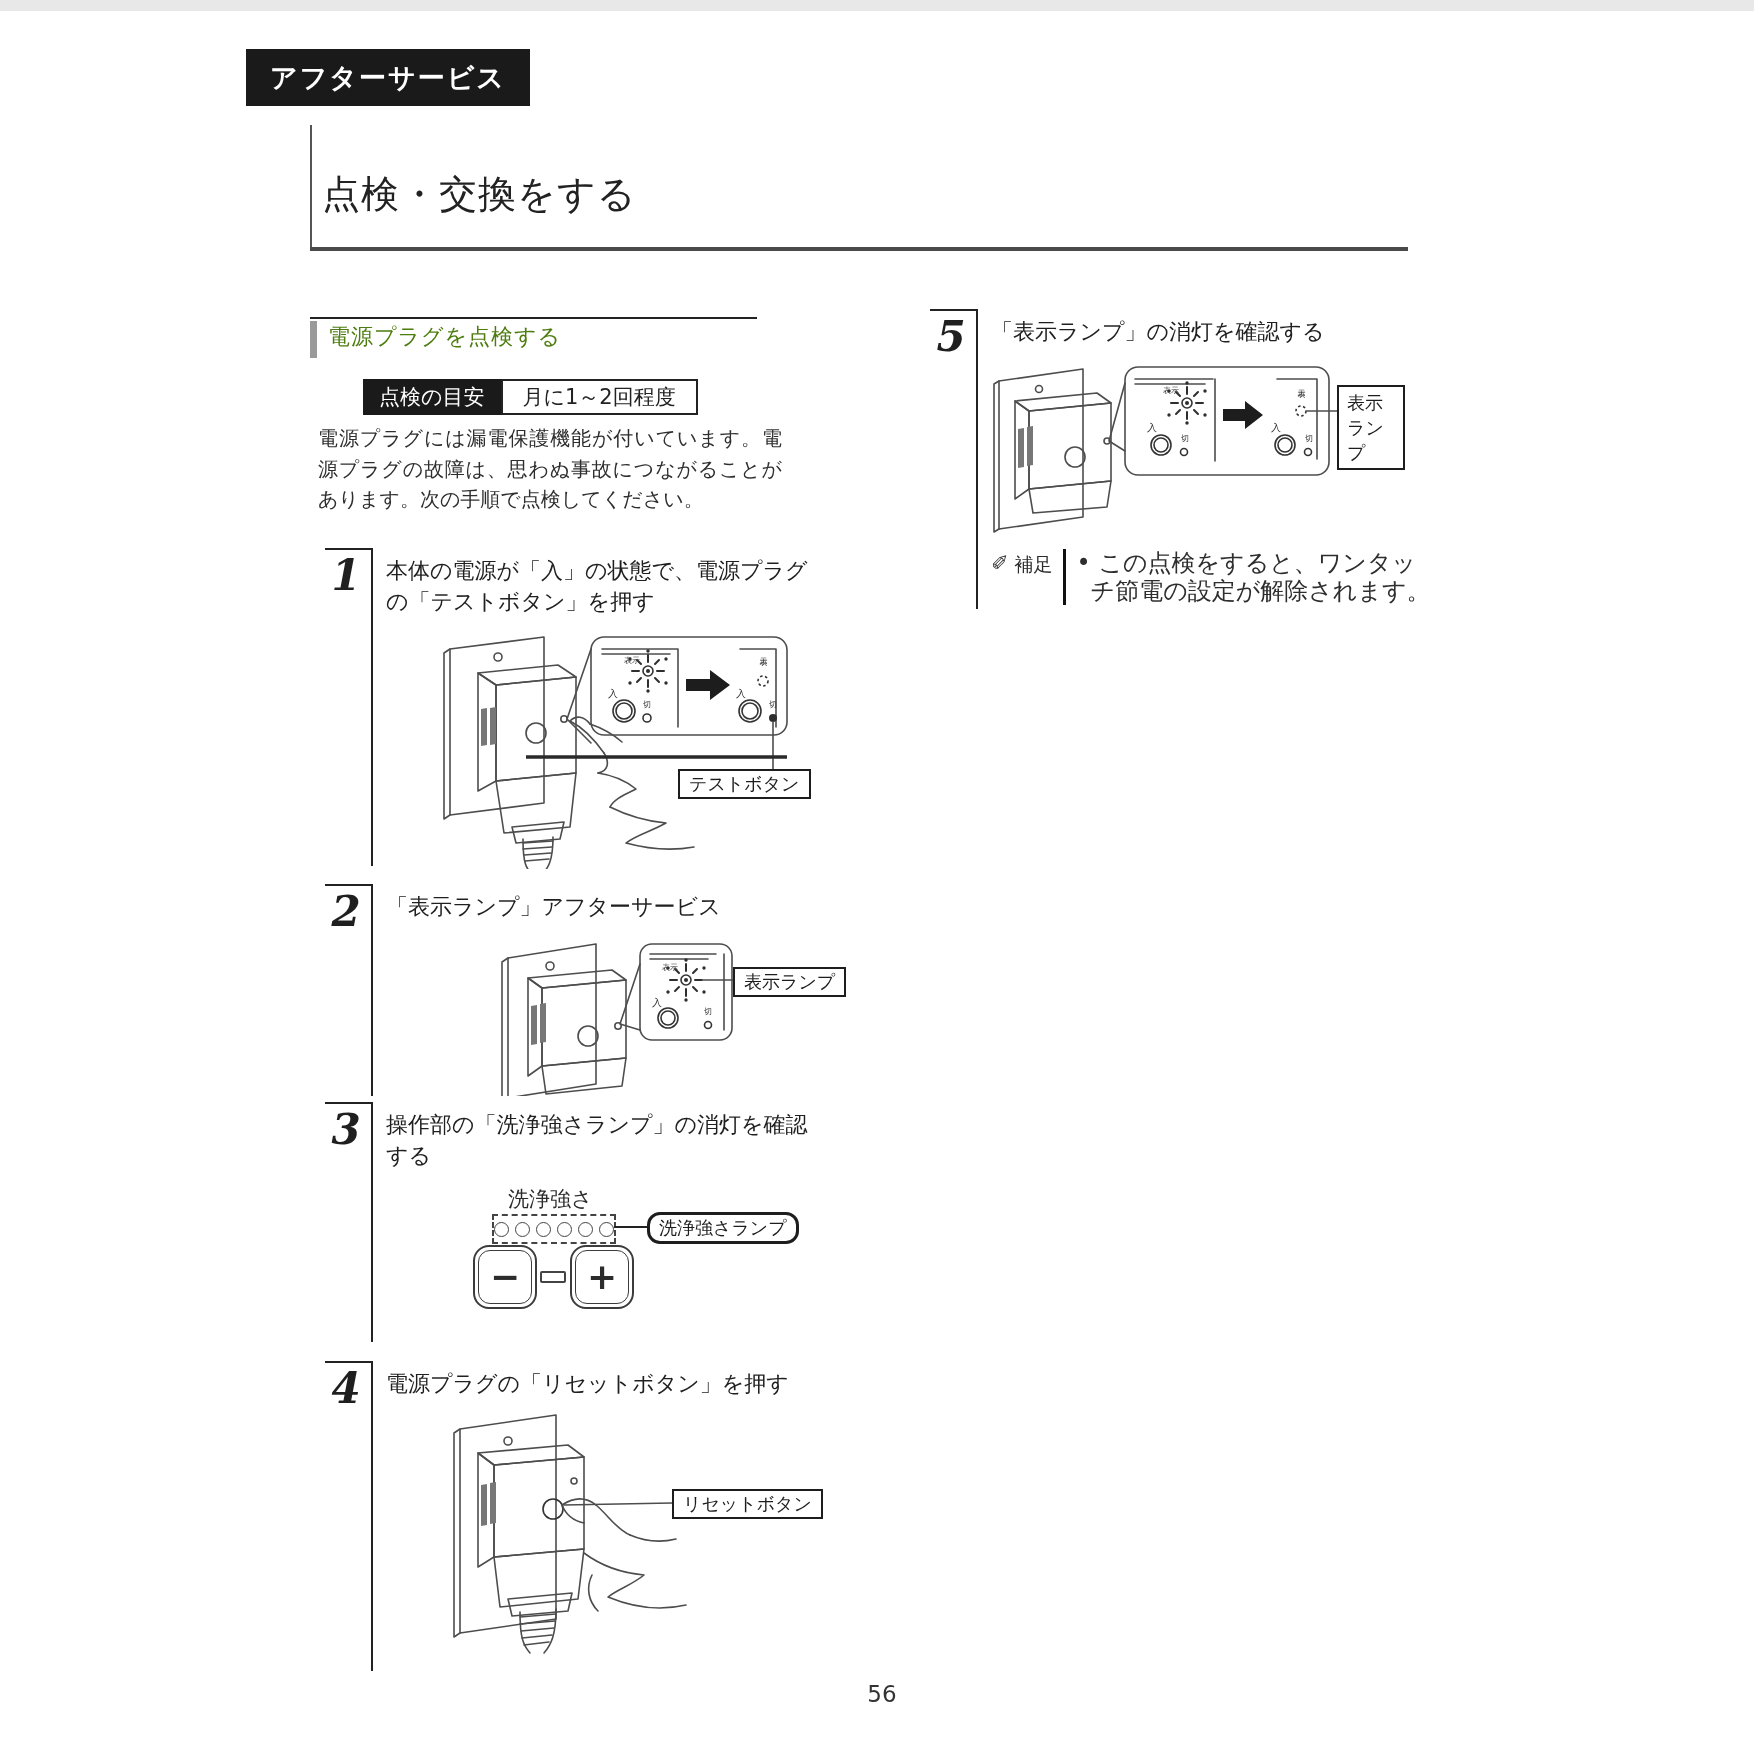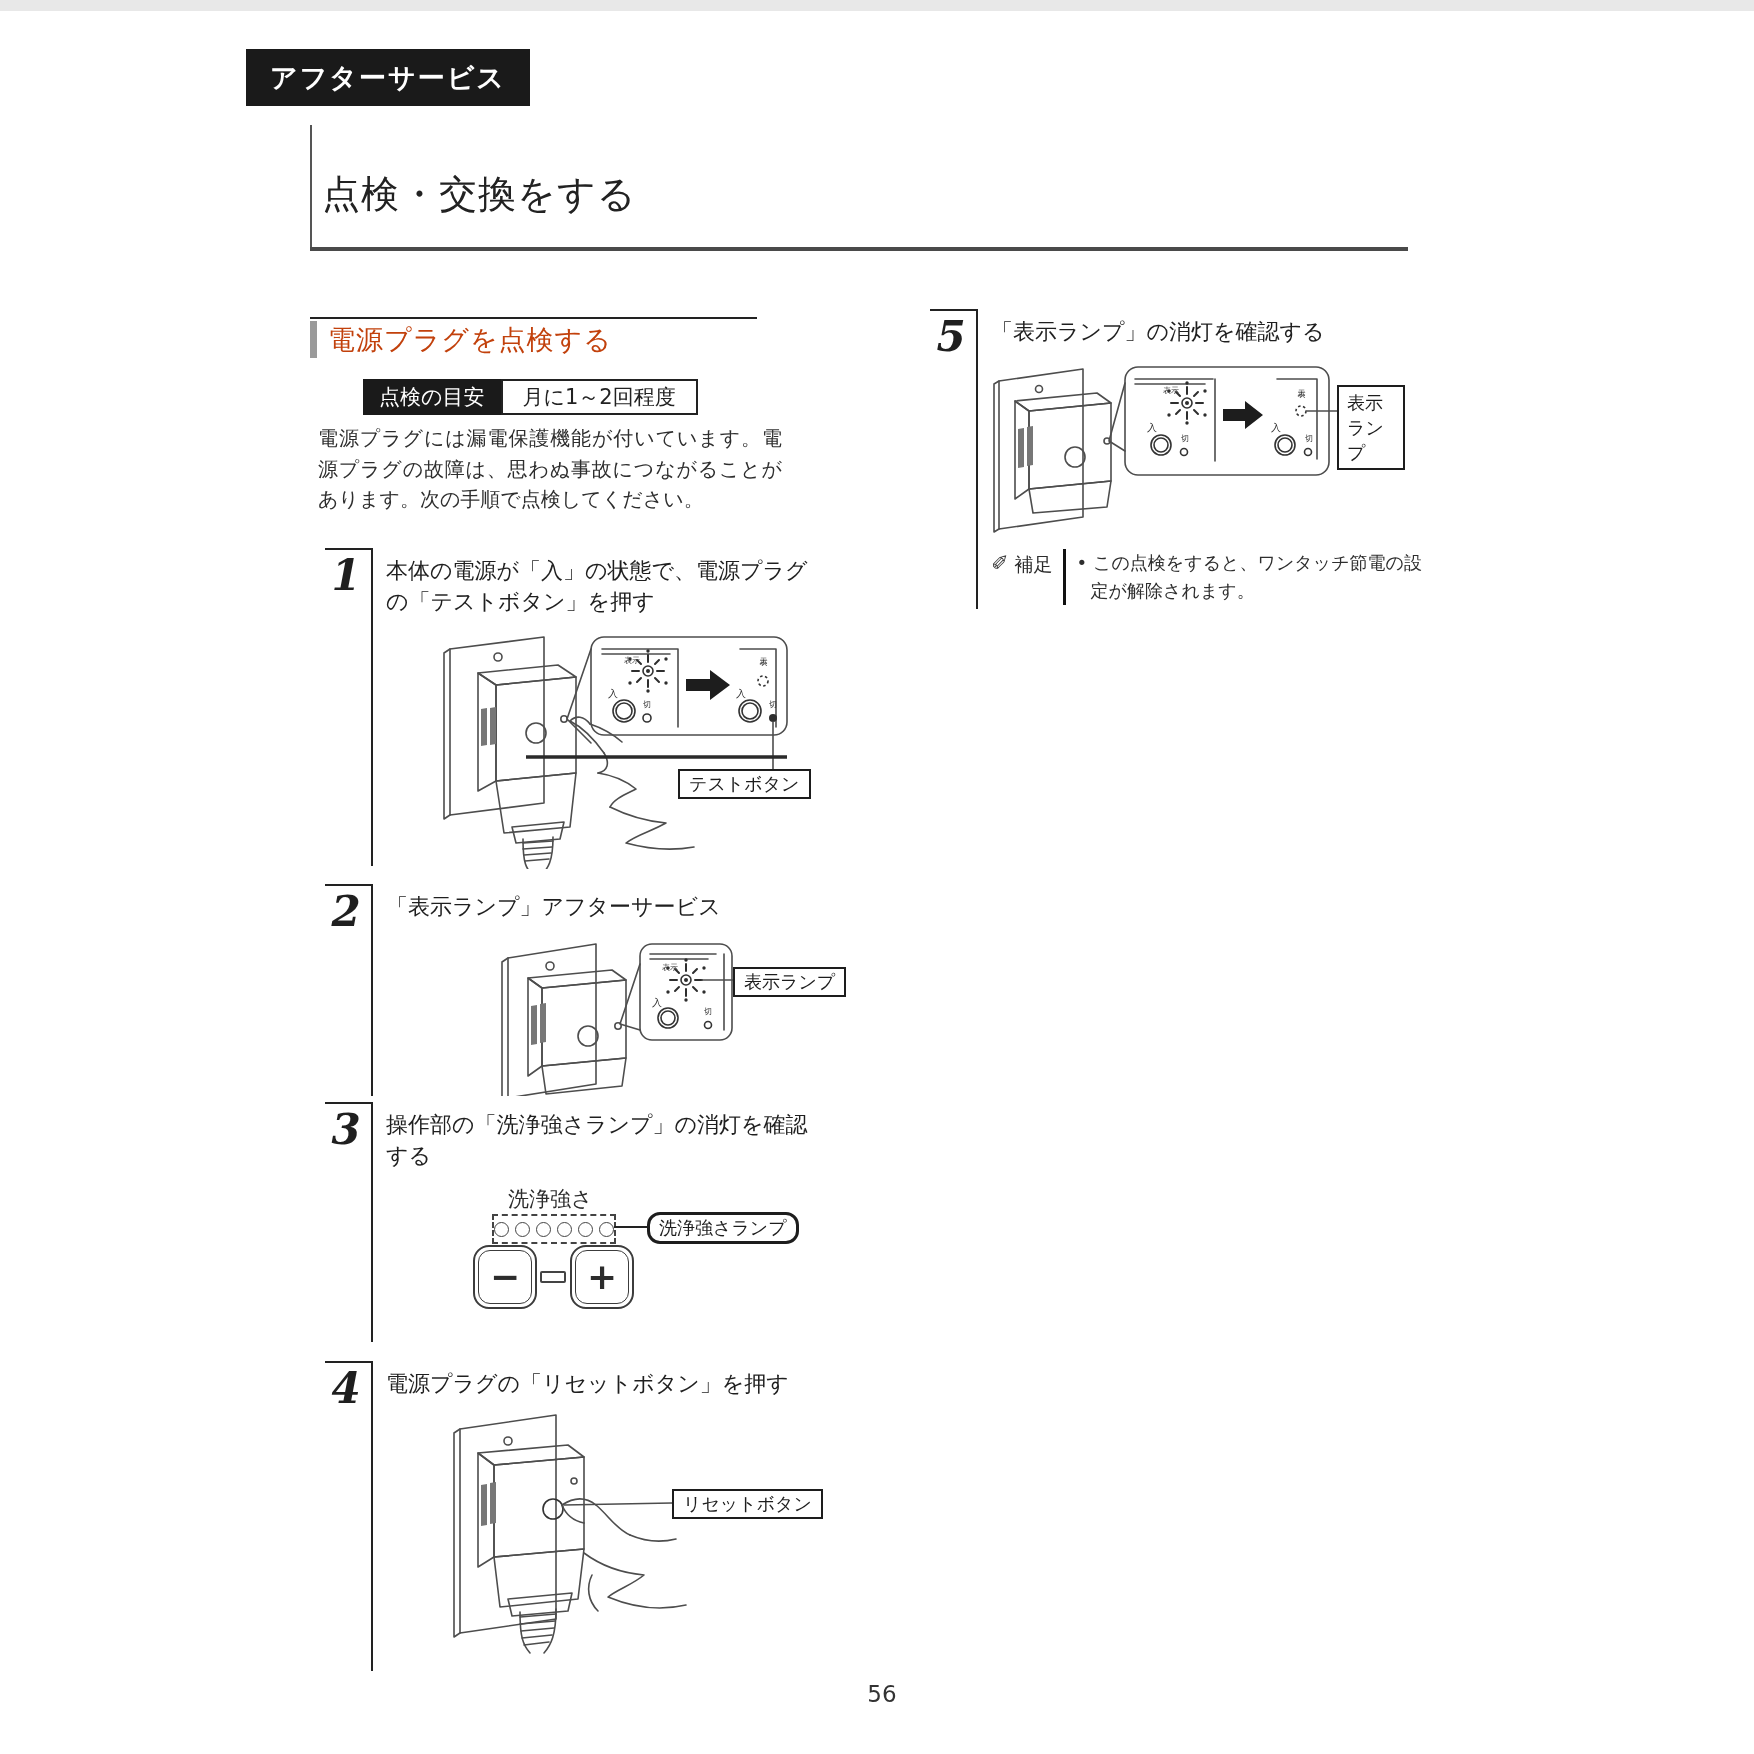--- a/index.html
+++ b/index.html
@@ -11,21 +11,21 @@
   
   .tag-box{position:absolute;left:246px;top:38px;width:284px;height:57px;
     background:#1a1a1a;display:flex;align-items:center;justify-content:center;}
   .tag-box span{color:#fff;font-size:27px;font-weight:bold;letter-spacing:2px;}
   .title-vline{position:absolute;left:310px;top:114px;width:2px;height:122px;background:#555;}
   .page-title{position:absolute;left:322px;top:158px;margin:0;font-size:38px;font-weight:500;color:#222;letter-spacing:1px;}
   .title-rule{position:absolute;left:310px;top:236px;width:1098px;height:4px;background:#4a4a4a;}
   
   .sec-topline{position:absolute;left:310px;top:306px;width:447px;height:2px;background:#222;}
   .sec-graybar{position:absolute;left:310px;top:310px;width:7px;height:37px;background:#9a9a9a;}
-  .sec-heading{position:absolute;left:328px;top:311px;font-size:27px;font-weight:500;color:#c2410c;letter-spacing:1px;}
+  .sec-heading{position:absolute;left:328px;top:311px;font-size:22px;font-weight:500;color:#4d7c0f;letter-spacing:1px;}
   .guide-row{position:absolute;left:363px;top:368px;display:flex;align-items:stretch;}
   .guide-label{background:#1a1a1a;color:#fff;font-size:21px;padding:4px 16px;display:flex;align-items:center;}
   .guide-value{border:2px solid #222;font-size:21px;padding:2px 20px;display:flex;align-items:center;color:#222;}
   .intro{position:absolute;left:318px;top:412px;width:464px;margin:0;font-size:20px;line-height:30.5px;color:#2e2e2e;text-align:justify;}
   
   .step{position:absolute;display:flex;align-items:stretch;}
   .num-col{width:46px;border-top:2px solid #222;display:flex;justify-content:center;padding-top:3px;flex:none;}
   .num{font-family:"DejaVu Serif","Liberation Serif",serif;font-style:italic;font-weight:bold;
     font-size:42px;line-height:1.1;color:#1f1f1f;padding-right:4px;}
   .body-col{border-left:2px solid #222;flex:1;padding:7px 0 0 13px;}
@@ -55,21 +55,21 @@
   .op-btn{position:absolute;width:60px;height:60px;border:2.4px solid #3c3c3c;border-radius:16px;
     display:flex;align-items:center;justify-content:center;}
   .op-btn i{position:absolute;inset:3px;border:1.4px solid #3c3c3c;border-radius:12px;}
   .op-btn span{font-size:36px;font-weight:bold;color:#2c2c2c;line-height:1;}
   .btn-dash{position:absolute;width:22px;height:8px;border:2px solid #444;border-radius:2px;}
   
   .note{display:flex;align-items:flex-start;margin-top:14px;}
   .note-icon{font-size:21px;color:#333;margin-top:2px;}
   .note-label{font-size:19px;color:#2c2c2c;margin:3px 10px 0 6px;white-space:nowrap;}
   .note-div{width:3px;background:#111;align-self:stretch;margin-right:11px;}
-  .note-text{width:348px;font-size:18px;line-height:28px;color:#2e2e2e;padding-left:14px;text-indent:-14px;}
+  .note-text{width:348px;font-size:24px;line-height:28px;color:#2e2e2e;padding-left:14px;text-indent:-14px;}
   .page-num{position:absolute;left:852px;top:1670px;width:60px;text-align:center;font-size:23px;color:#333;}
 </style>
 </head>
 <body>
 
 <div class="page">
 
   <div class="tag-box">
     <span>アフターサービス</span>
   </div>

